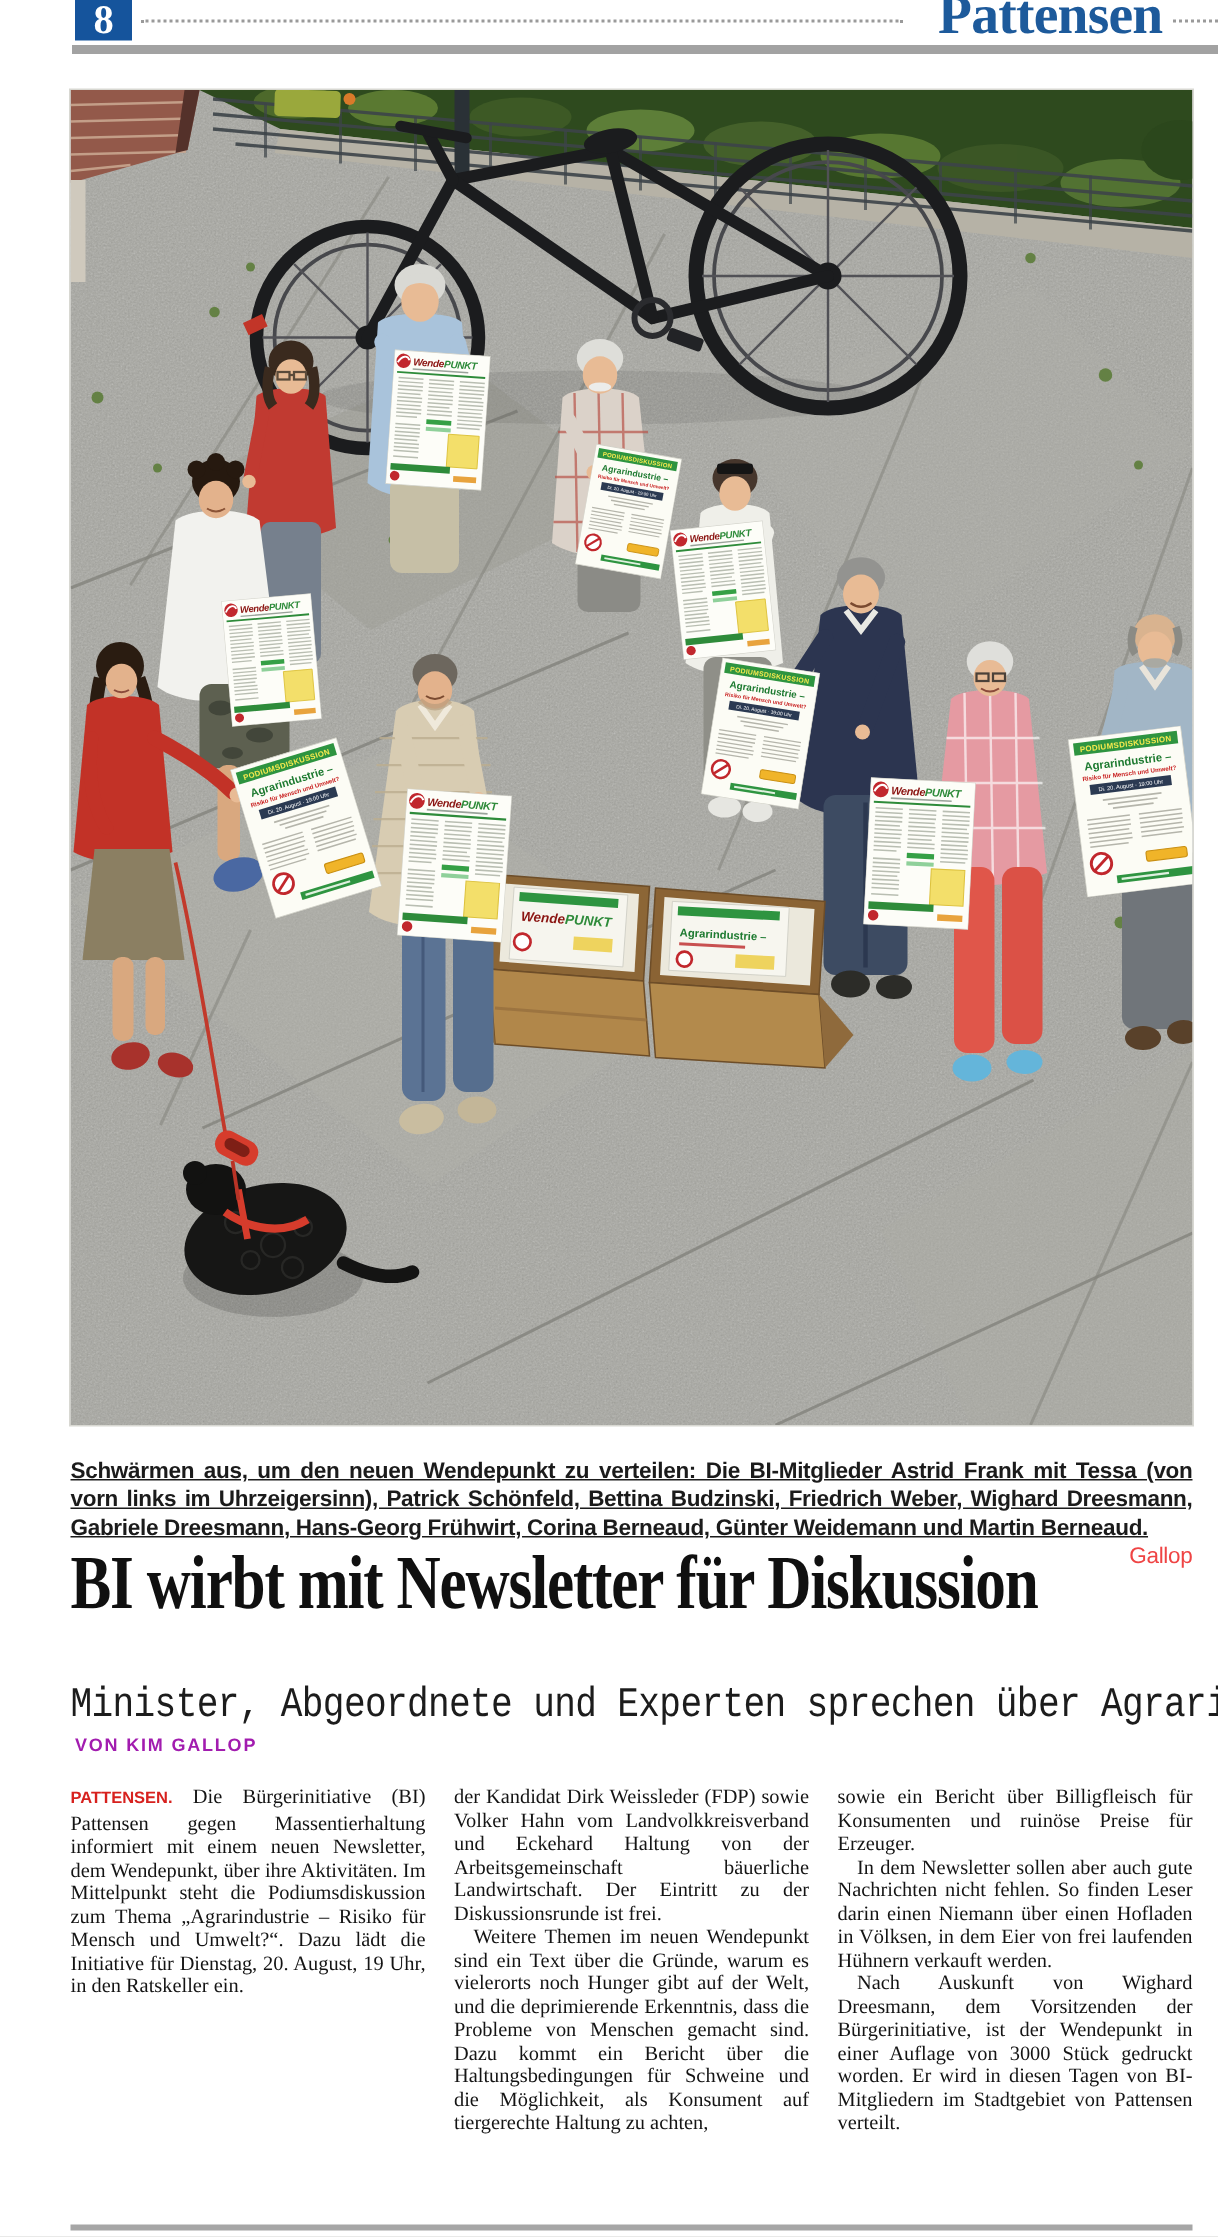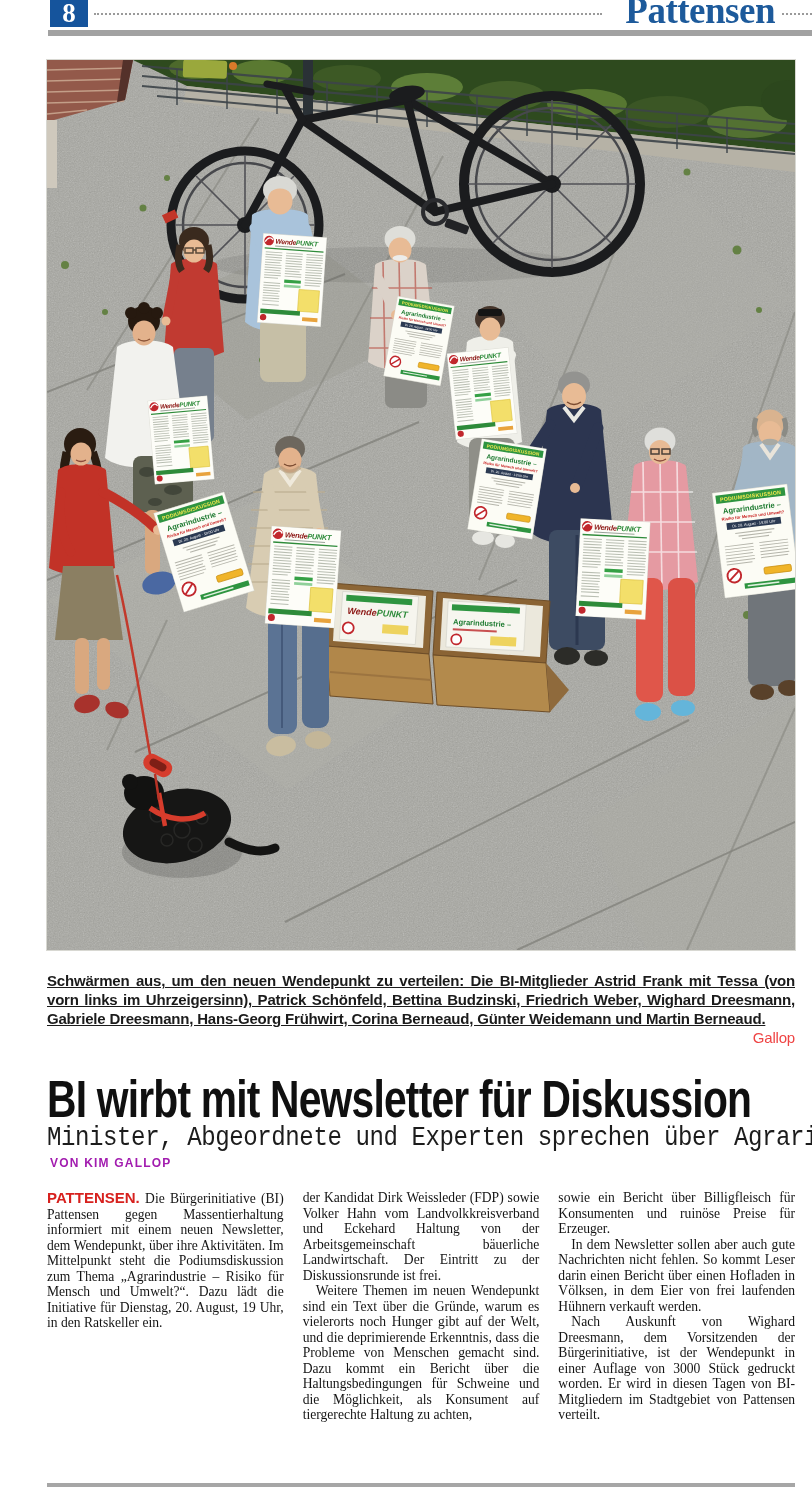--- a/index.html
+++ b/index.html
@@ -14,34 +14,34 @@
     font:bold 37px/40px "Liberation Serif",serif;letter-spacing:-0.5px;}
   .topbar{position:absolute;left:48px;right:0;top:30px;height:6px;background:#a2a2a2;}
   
   .photo{position:absolute;left:47px;top:60px;width:748px;height:890px;background:#a7a7a1;outline:1px solid #d8d8d2;}
   .photo svg{display:block;}
   
   .caption{position:absolute;left:47px;top:956px;width:748px;
     font-weight:bold;font-size:15px;line-height:19px;color:#1b1b1b;text-align:justify;letter-spacing:-0.2px;text-decoration:underline;}
   .caption .credit{float:right;font-weight:normal;color:#ef4444;padding-left:14px;}
   
-  .headline{position:absolute;left:47px;top:1052px;width:765px;white-space:nowrap;}
+  .headline{position:absolute;left:47px;top:1008px;width:765px;white-space:nowrap;font-family:Liberation Serif, serif;}
   .headline span{display:inline-block;transform:scaleX(.80);transform-origin:0 50%;
     font-weight:bold;font-size:51px;letter-spacing:-1px;color:#101010;line-height:54px;}
   .subheadline{position:absolute;left:47px;top:1102px;width:765px;white-space:nowrap;font-family:Liberation Mono, monospace;}
   .subheadline span{display:inline-block;transform:scaleX(.86);transform-origin:0 50%;
     font-weight:400;font-size:28px;letter-spacing:-0.5px;color:#1c1c1c;line-height:32px;}
   .byline{position:absolute;left:50px;top:1156px;font-weight:bold;font-size:12px;
     letter-spacing:1.2px;color:#a21caf;}
   .columns{position:absolute;left:47px;top:1190px;width:748px;display:flex;gap:19px;}
   .bodycol{flex:1;font-family:"Liberation Serif",serif;font-size:13.6px;line-height:15.5px;
     text-align:justify;color:#141414;hyphens:auto;-webkit-hyphens:auto;}
   .bodycol p{margin:0;}
   .bodycol p.indent{text-indent:13px;}
-  .dateline{color:#d7211e;font-family:"Liberation Sans",sans-serif;font-weight:bold;font-size:15px;}
+  .dateline{color:#d7211e;font-family:"Liberation Sans",sans-serif;font-weight:bold;font-size:11px;}
   .bottomrule{position:absolute;left:47px;top:1483px;width:748px;height:4px;background:#a6a6a6;}
 </style>
 </head>
 <body>
 
 <div class="pagenum">8</div>
 <div class="dot l"></div>
 <div class="section-title">Pattensen</div>
 <div class="dot r"></div>
 <div class="topbar"></div>
@@ -516,18 +516,18 @@
 <div class="columns">
   <div class="bodycol" lang="de">
     <p><span class="dateline">PATTENSEN.</span> <span>Die Bürgerinitiative (BI) Pattensen gegen Massentierhaltung informiert mit einem neuen Newsletter, dem Wendepunkt, über ihre Aktivitäten. Im Mittelpunkt steht die Podiumsdiskussion zum Thema „Agrarindustrie – Risiko für Mensch und Umwelt?“. Dazu lädt die Initiative für Dienstag, 20. August, 19 Uhr, in den Ratskeller ein.</span></p>
   </div>
   <div class="bodycol" lang="de">
     <p>der Kandidat Dirk Weissleder (FDP) sowie Volker Hahn vom Landvolkkreisverband und Eckehard Haltung von der Arbeitsgemeinschaft bäuerliche Landwirtschaft. Der Eintritt zu der Diskussionsrunde ist frei.</p>
     <p class="indent">Weitere Themen im neuen Wendepunkt sind ein Text über die Gründe, warum es vielerorts noch Hunger gibt auf der Welt, und die deprimierende Erkenntnis, dass die Probleme von Menschen gemacht sind. Dazu kommt ein Bericht über die Haltungsbedingungen für Schweine und die Möglichkeit, als Konsument auf tiergerechte Haltung zu achten,</p>
   </div>
   <div class="bodycol" lang="de">
     <p>sowie ein Bericht über Billigfleisch für Konsumenten und ruinöse Preise für Erzeuger.</p>
-    <p class="indent">In dem Newsletter sollen aber auch gute Nachrichten nicht fehlen. So kommt Leser darin einen Bericht über einen Hofladen in Völksen, in dem Eier von frei laufenden Hühnern verkauft werden.</p>
+    <p class="indent">In dem Newsletter sollen aber auch gute Nachrichten nicht fehlen. So finden Leser darin einen Niemann über einen Hofladen in Völksen, in dem Eier von frei laufenden Hühnern verkauft werden.</p>
     <p class="indent">Nach Auskunft von Wighard Dreesmann, dem Vorsitzenden der Bürgerinitiative, ist der Wendepunkt in einer Auflage von 3000 Stück gedruckt worden. Er wird in diesen Tagen von BI-Mitgliedern im Stadtgebiet von Pattensen verteilt.</p>
   </div>
 </div>
 
 <div class="bottomrule"></div>
 
 </body></html>

